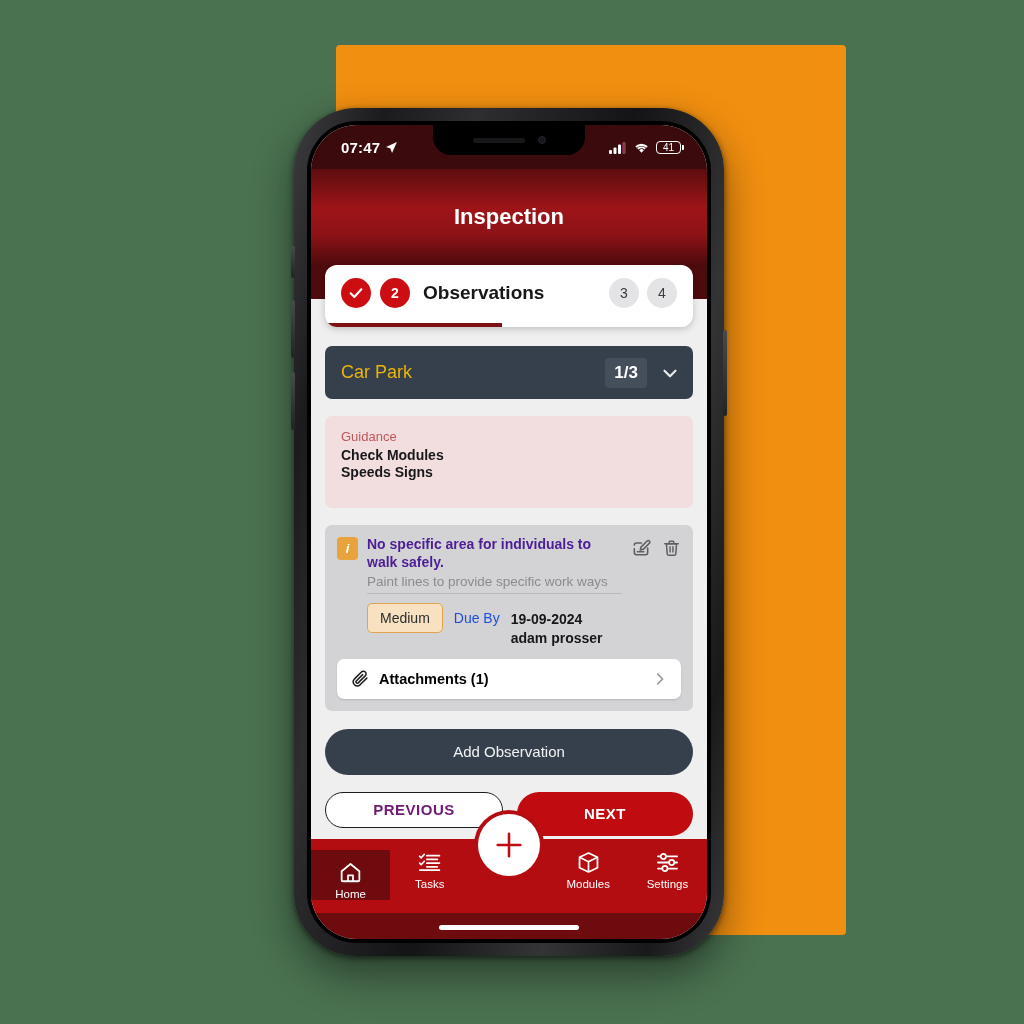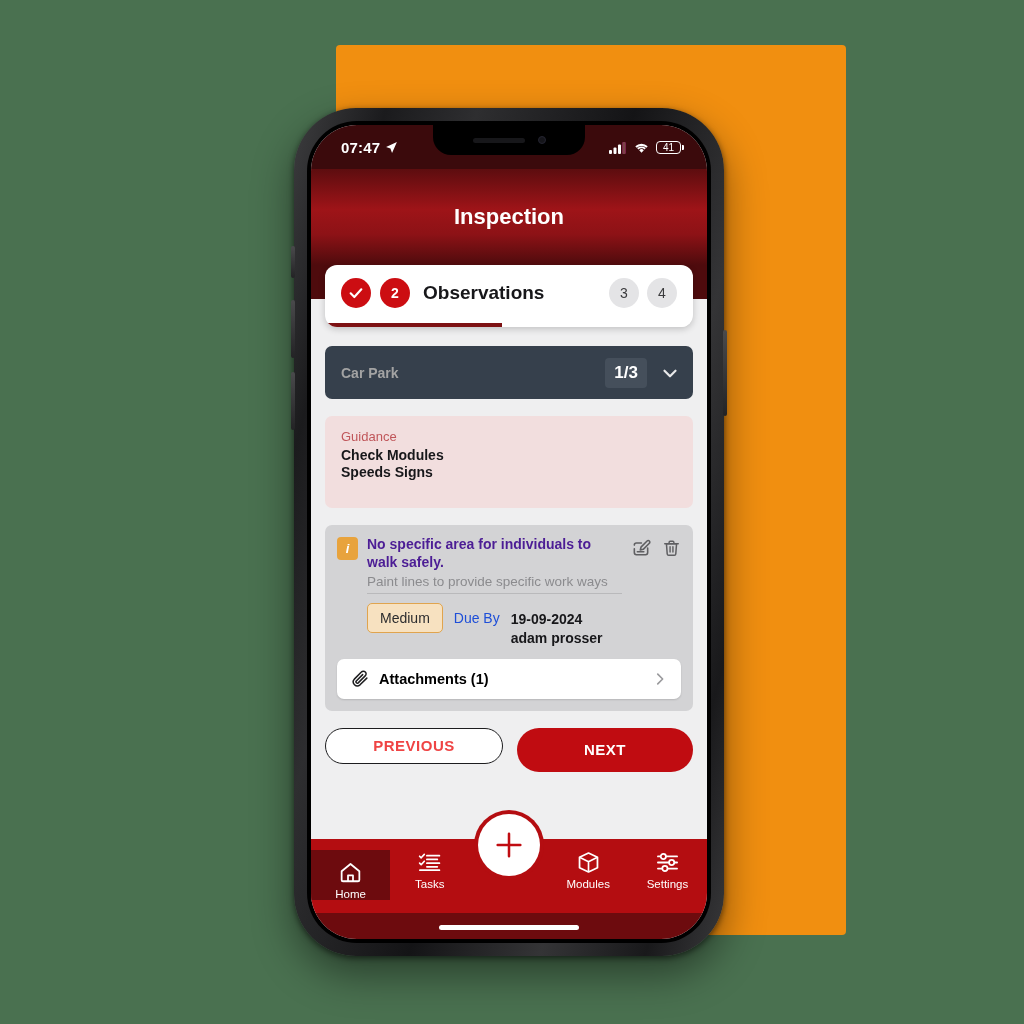--- a/index.html
+++ b/index.html
@@ -146,21 +146,21 @@
 
   
   #section-bar {
     margin: 19px 14px 0 14px;
     background: #36404c;
     border-radius: 7px;
     height: 53px;
     display: flex; align-items: center;
     padding: 0 12px 0 16px;
   }
-  #section-name { color: #a3a3a3; font-size: 14px; font-weight: bold; }
+  #section-name { color: #eab308; font-size: 18px; font-weight: normal; }
   #section-count {
     margin-left: auto;
     color: #fff; font-size: 17px; font-weight: bold;
     background: #454f5b;
     padding: 5px 9px; border-radius: 4px;
   }
   #section-chevron { margin-left: 12px; display: block; }
 
   
   #guidance-box {
@@ -229,21 +229,21 @@
     display: flex; align-items: center; justify-content: center;
     border: none; width: calc(100% - 28px);
     font-family: inherit;
   }
 
   
   #nav-buttons { display: flex; gap: 14px; margin: 17px 14px 0 14px; }
   #previous-btn {
     flex: 1; height: 36px; border-radius: 22px;
     background: #fff; border: 1.5px solid #1d1d1f;
-    color: #ef4444; font-size: 15px; font-weight: bold; letter-spacing: .5px;
+    color: #701a75; font-size: 15px; font-weight: bold; letter-spacing: .5px;
     font-family: inherit;
   }
   #next-btn {
     flex: 1; height: 44px; border-radius: 22px;
     background: #c00c11; border: none;
     color: #fff; font-size: 15px; font-weight: bold; letter-spacing: .5px;
     font-family: inherit;
   }
 
   
@@ -405,20 +405,21 @@
             <svg width="19" height="19" viewBox="0 0 24 24">
               <path d="M20 11.5 11.4 20a5.1 5.1 0 0 1-7.2-7.2l8.9-8.9a3.4 3.4 0 1 1 4.8 4.8l-8.8 8.8a1.7 1.7 0 0 1-2.4-2.4l8-8" fill="none" stroke="#1d1d1f" stroke-width="1.9" stroke-linecap="round" stroke-linejoin="round"></path>
             </svg>
             <div id="attachments-label">Attachments (1)</div>
             <svg id="attachments-chevron" width="18" height="18" viewBox="0 0 24 24">
               <path d="M9 5.5 15.5 12 9 18.5" fill="none" stroke="#9a9a9d" stroke-width="2.2" stroke-linecap="round" stroke-linejoin="round"></path>
             </svg>
           </div>
         </div>
 
+        <button id="add-observation-btn">Add Observation</button>
 
         <div id="nav-buttons">
           <button id="previous-btn">PREVIOUS</button>
           <button id="next-btn">NEXT</button>
         </div>
 
       </div>
 
       <div id="bottom-nav">
         <div class="nav-item active">

